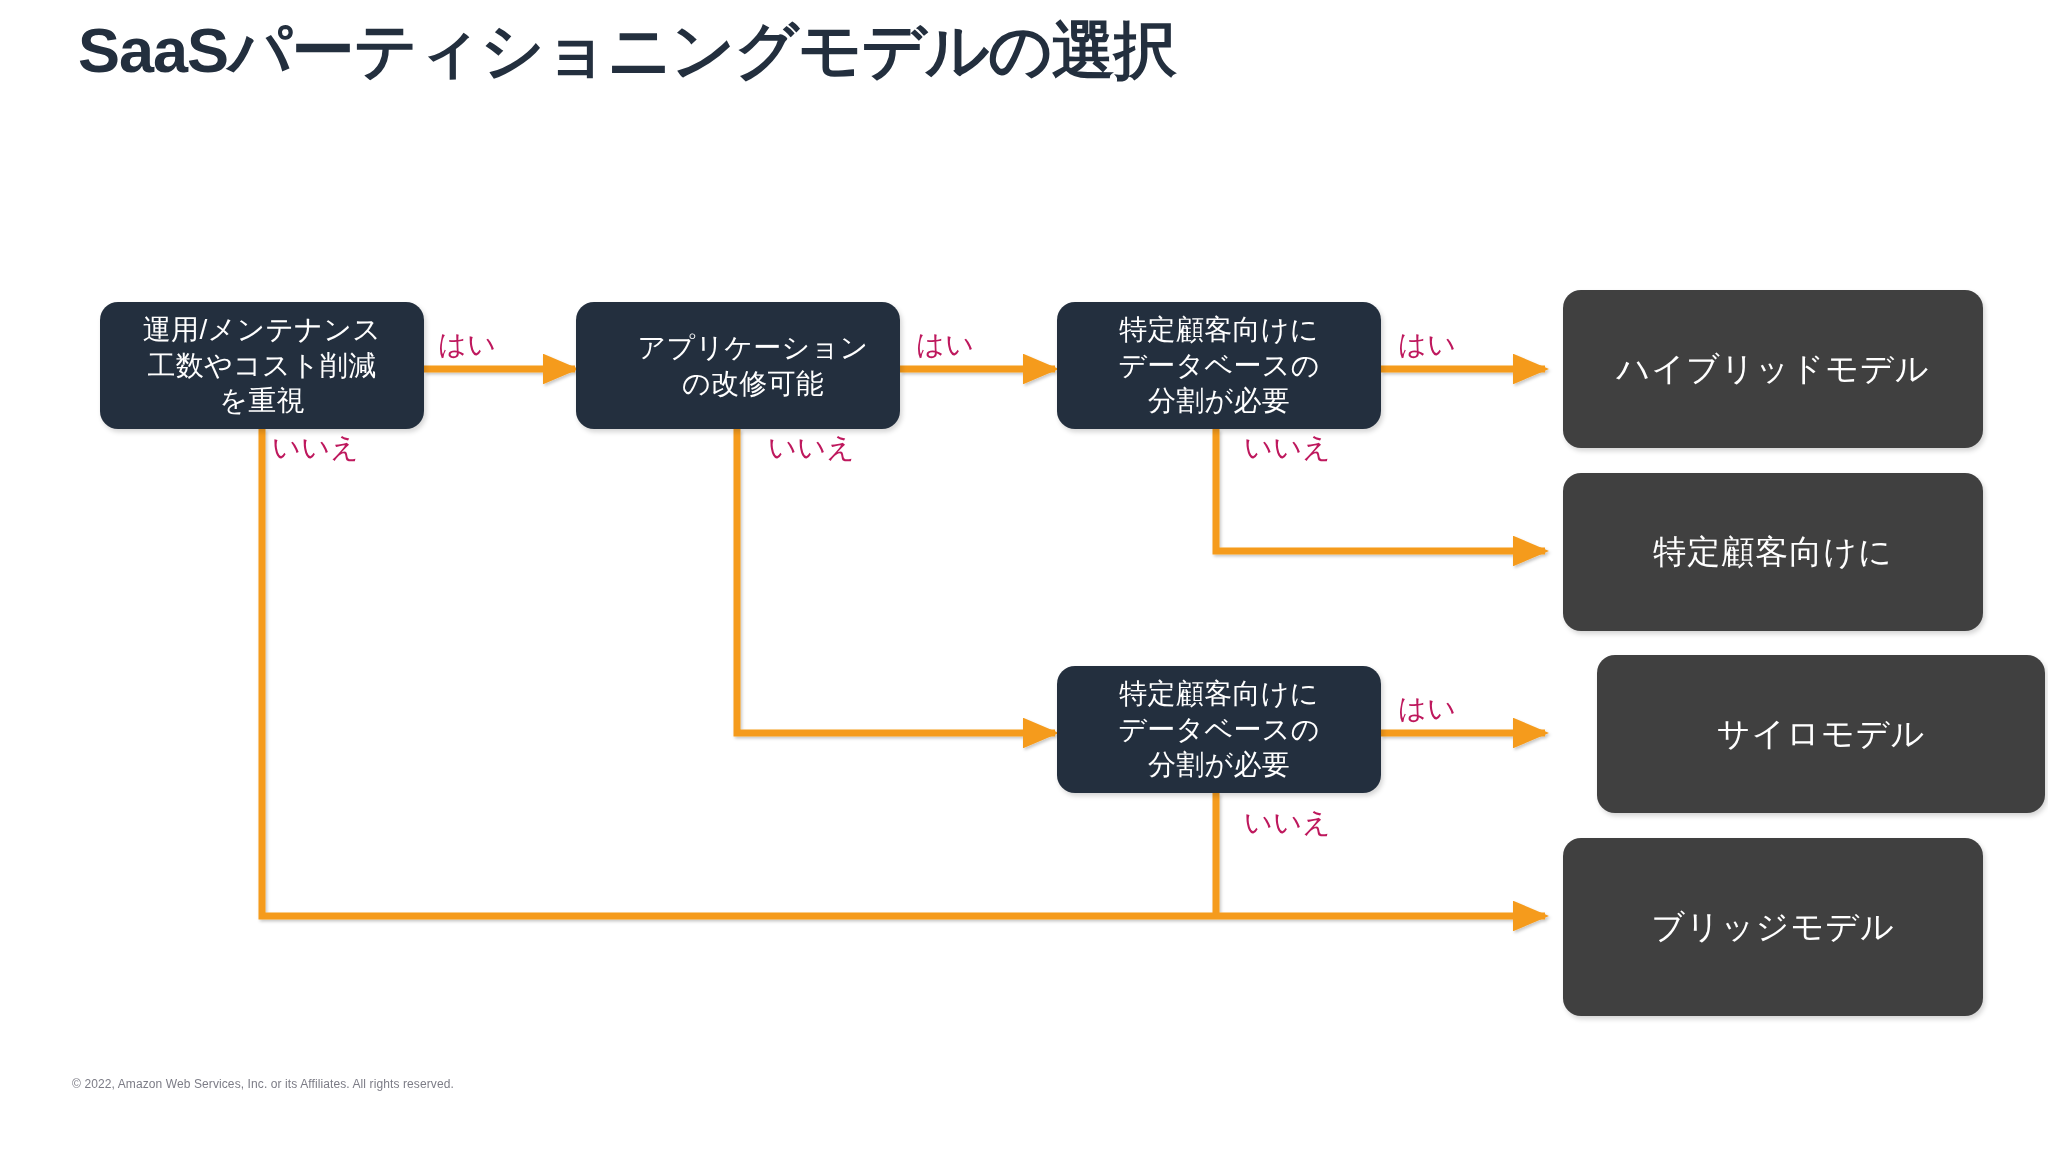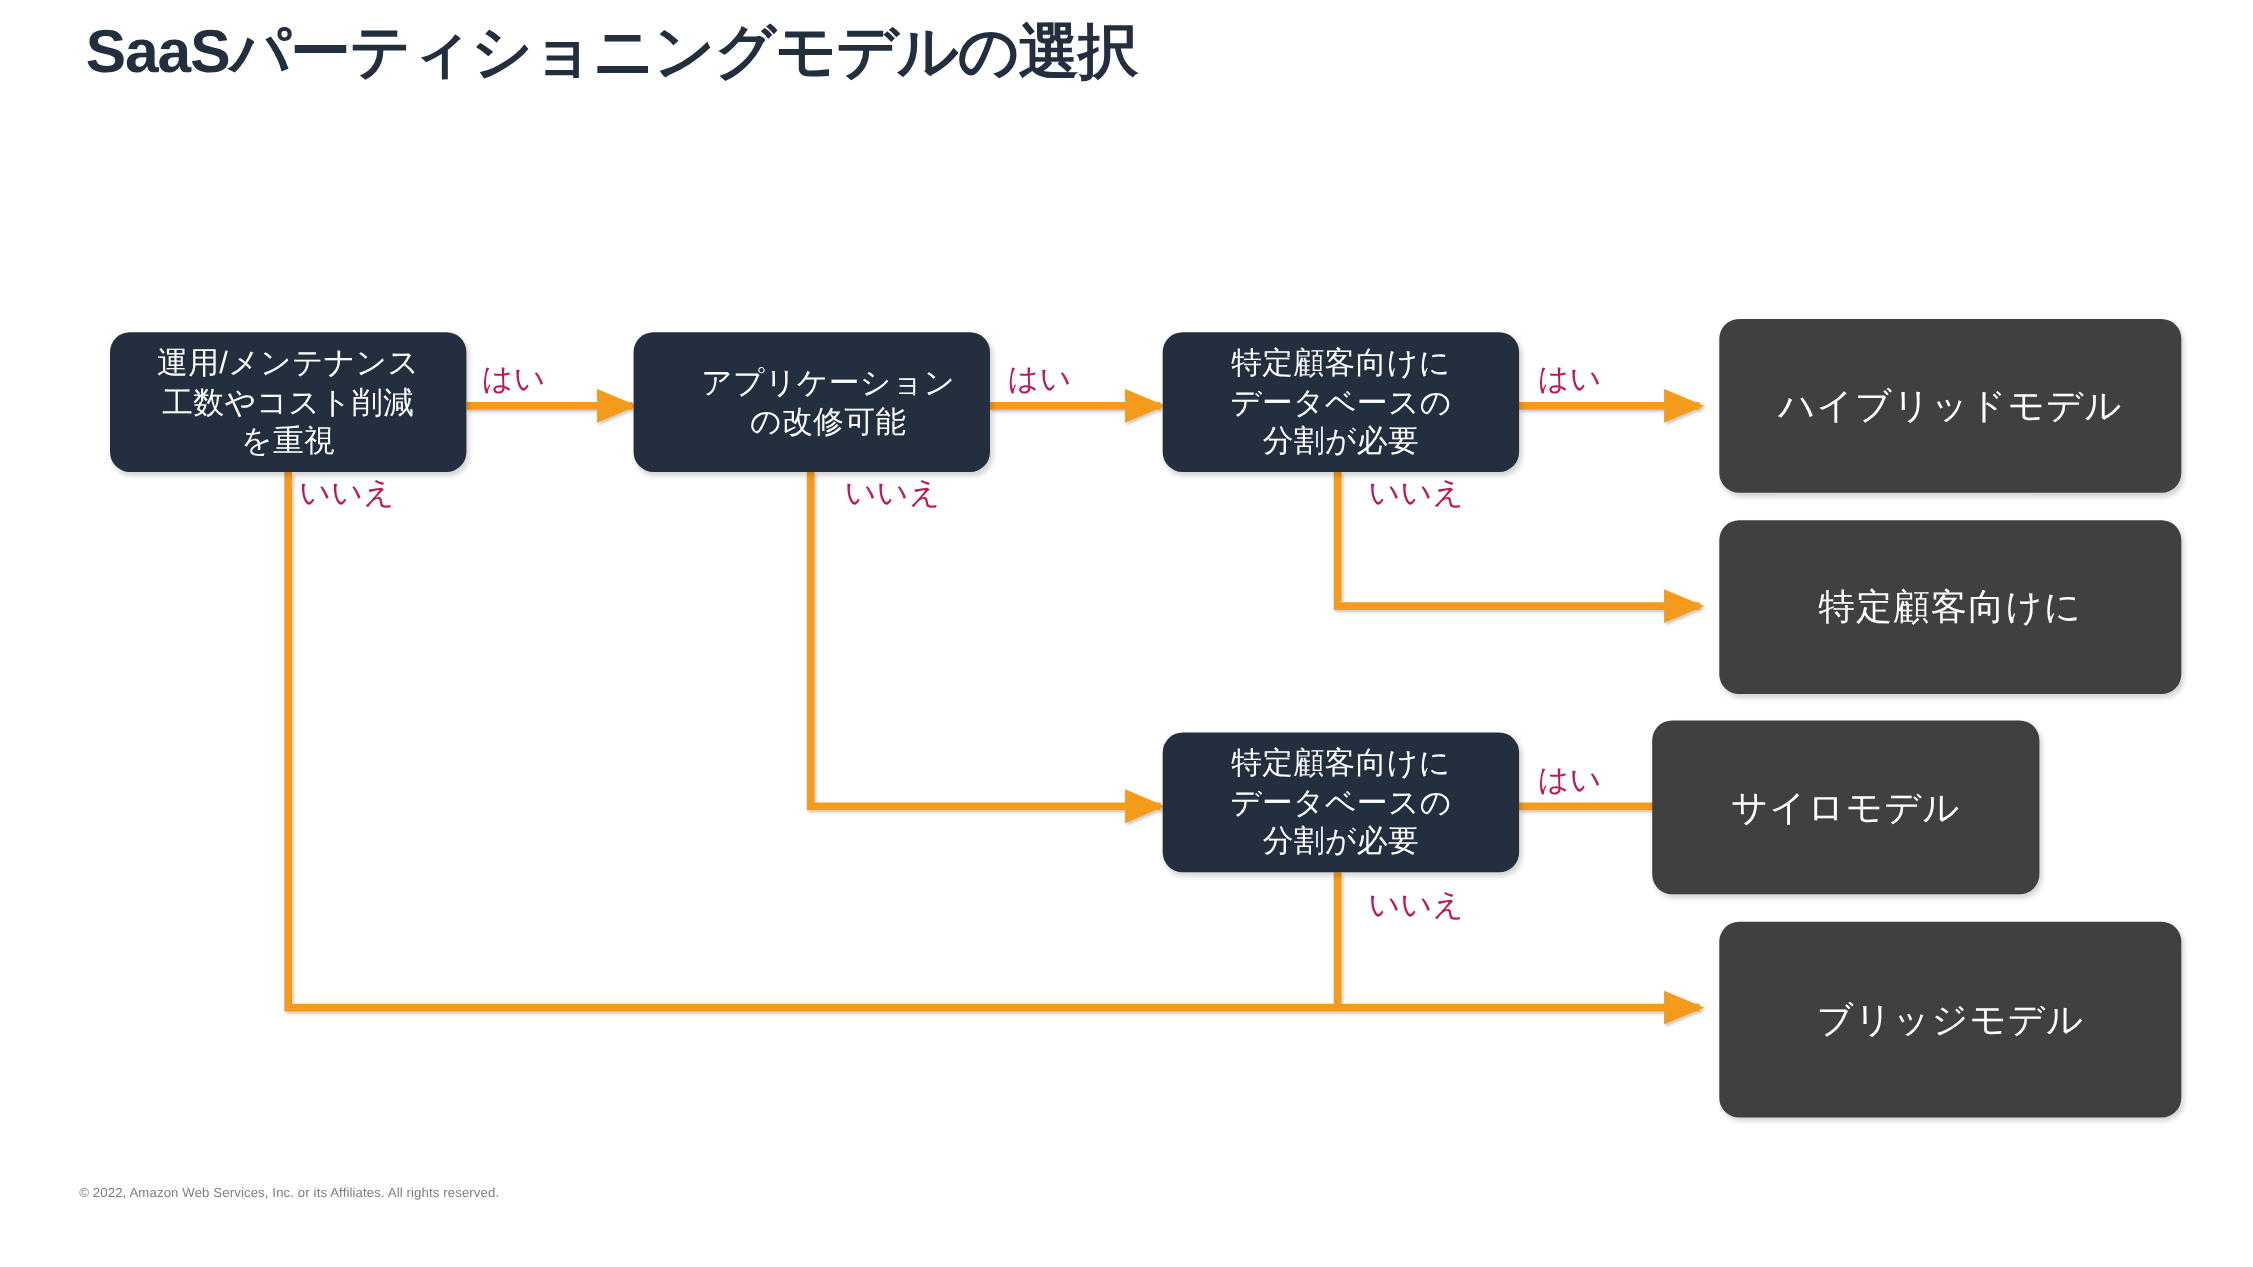--- a/index.html
+++ b/index.html
@@ -15,21 +15,21 @@
     overflow: hidden;
     font-family: "Liberation Sans", "DejaVu Sans", sans-serif;
   }
 
   
   #slide-title {
     position: absolute;
     left: 78px;
     top: 16px;
     width: 1700px;
-    font-size: 55px;
+    font-size: 63px;
     font-weight: bold;
     color: #232F3E;
     letter-spacing: -1px;
     line-height: 1.1;
     white-space: nowrap;
   }
 
   
   #footer {
     position: absolute;
@@ -138,21 +138,21 @@
 分割が必要</div>
 
   <div class="node decision" style="left:1057px; top:666px; width:324px; height:127px;">特定顧客向けに
 データベースの
 分割が必要</div>
 
   <div class="node result" style="left:1563px; top:290px; width:420px; height:158px;">ハイブリッドモデル</div>
 
   <div class="node result" style="left:1563px; top:473px; width:420px; height:158px;">特定顧客向けに</div>
 
-  <div class="node result" style="left:1502px; top:655px; width:352px; height:158px;">サイロモデル</div>
+  <div class="node result" style="left:1597px; top:655px; width:448px; height:158px;">サイロモデル</div>
 
   <div class="node result" style="left:1563px; top:838px; width:420px; height:178px;">ブリッジモデル</div>
 
   <div class="edge-label" style="left:438px; top:326px;">はい</div>
 
   <div class="edge-label" style="left:272px; top:429px;">いいえ</div>
 
   <div class="edge-label" style="left:916px; top:326px;">はい</div>
 
   <div class="edge-label" style="left:768px; top:429px;">いいえ</div>

